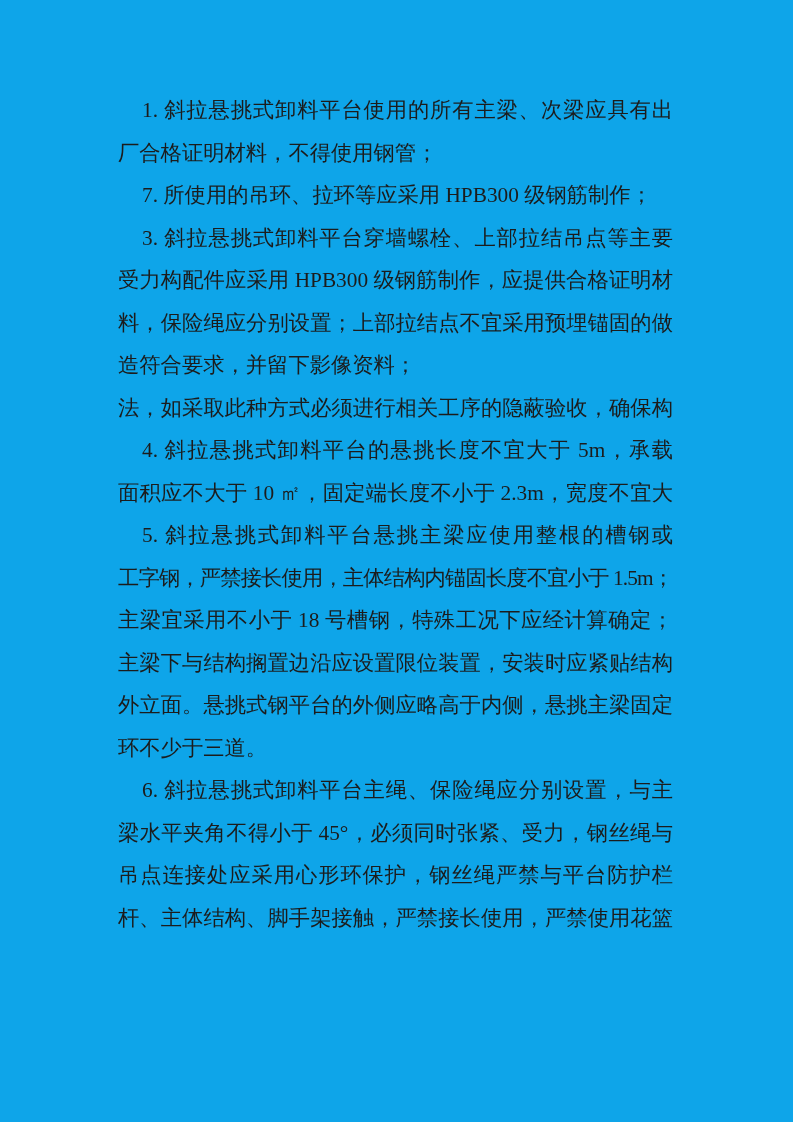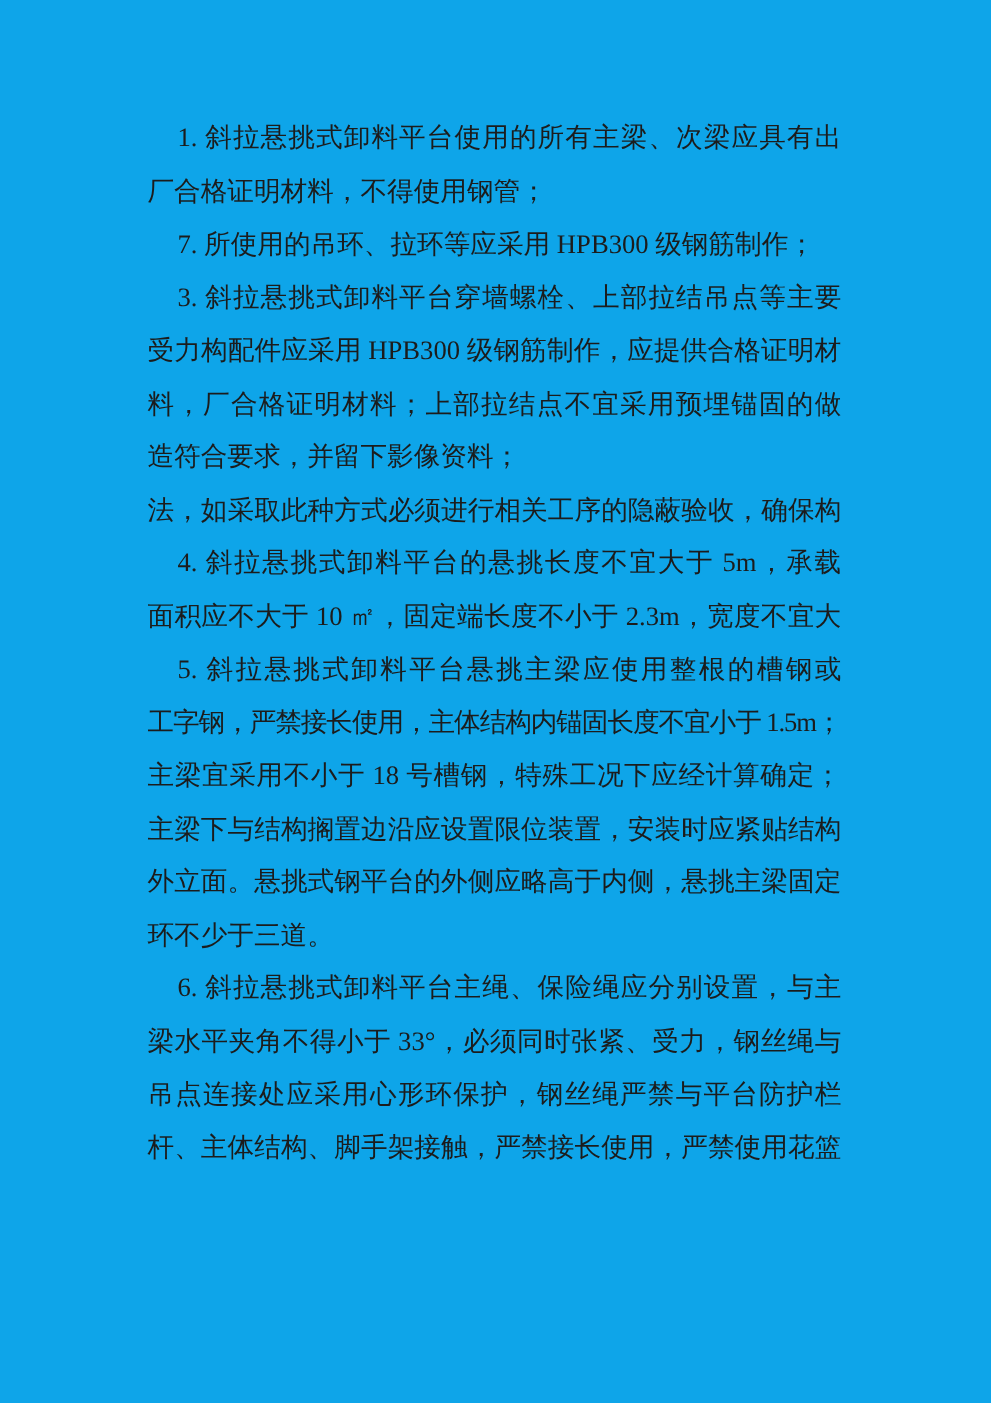--- a/index.html
+++ b/index.html
@@ -55,36 +55,36 @@
       <div class="paragraph">
         <div class="line just ind">1. 斜拉悬挑式卸料平台使用的所有主梁、次梁应具有出</div>
         <div class="line">厂合格证明材料，不得使用钢管；</div>
       </div>
       <div class="paragraph">
         <div class="line ind">7. 所使用的吊环、拉环等应采用 HPB300 级钢筋制作；</div>
       </div>
       <div class="paragraph">
         <div class="line just ind">3. 斜拉悬挑式卸料平台穿墙螺栓、上部拉结吊点等主要</div>
         <div class="line just">受力构配件应采用 HPB300 级钢筋制作，应提供合格证明材</div>
-        <div class="line just">料，厂合格证明材料；上部拉结点不宜采用预埋锚固的做</div>
+        <div class="line just">料，保险绳应分别设置；上部拉结点不宜采用预埋锚固的做</div>
         <div class="line">造符合要求，并留下影像资料；</div>
         <div class="line just">法，如采取此种方式必须进行相关工序的隐蔽验收，确保构</div>
       </div>
       <div class="paragraph">
         <div class="line just ind">4. 斜拉悬挑式卸料平台的悬挑长度不宜大于 5m，承载</div>
         <div class="line just">面积应不大于 10 ㎡，固定端长度不小于 2.3m，宽度不宜大</div>
       </div>
       <div class="paragraph">
         <div class="line just ind">5. 斜拉悬挑式卸料平台悬挑主梁应使用整根的槽钢或</div>
         <div class="line just tight">工字钢，严禁接长使用，主体结构内锚固长度不宜小于 1.5m；</div>
         <div class="line just">主梁宜采用不小于 18 号槽钢，特殊工况下应经计算确定；</div>
         <div class="line just">主梁下与结构搁置边沿应设置限位装置，安装时应紧贴结构</div>
         <div class="line just">外立面。悬挑式钢平台的外侧应略高于内侧，悬挑主梁固定</div>
         <div class="line">环不少于三道。</div>
       </div>
       <div class="paragraph">
         <div class="line just ind">6. 斜拉悬挑式卸料平台主绳、保险绳应分别设置，与主</div>
-        <div class="line just">梁水平夹角不得小于 33°，必须同时张紧、受力，钢丝绳与</div>
+        <div class="line just">梁水平夹角不得小于 45°，必须同时张紧、受力，钢丝绳与</div>
         <div class="line just">吊点连接处应采用心形环保护，钢丝绳严禁与平台防护栏</div>
         <div class="line just">杆、主体结构、脚手架接触，严禁接长使用，严禁使用花篮</div>
       </div>
     </div>
 </div>
 
 </body></html>

